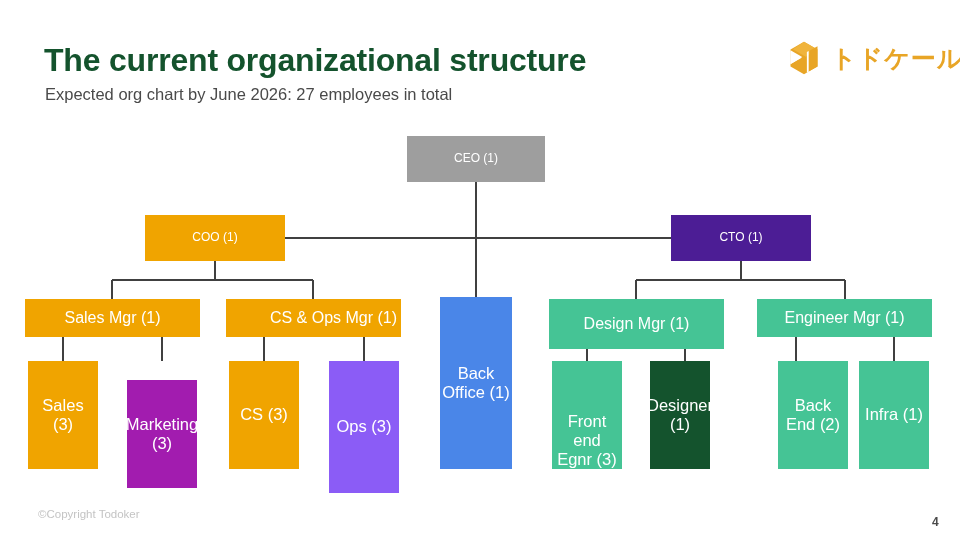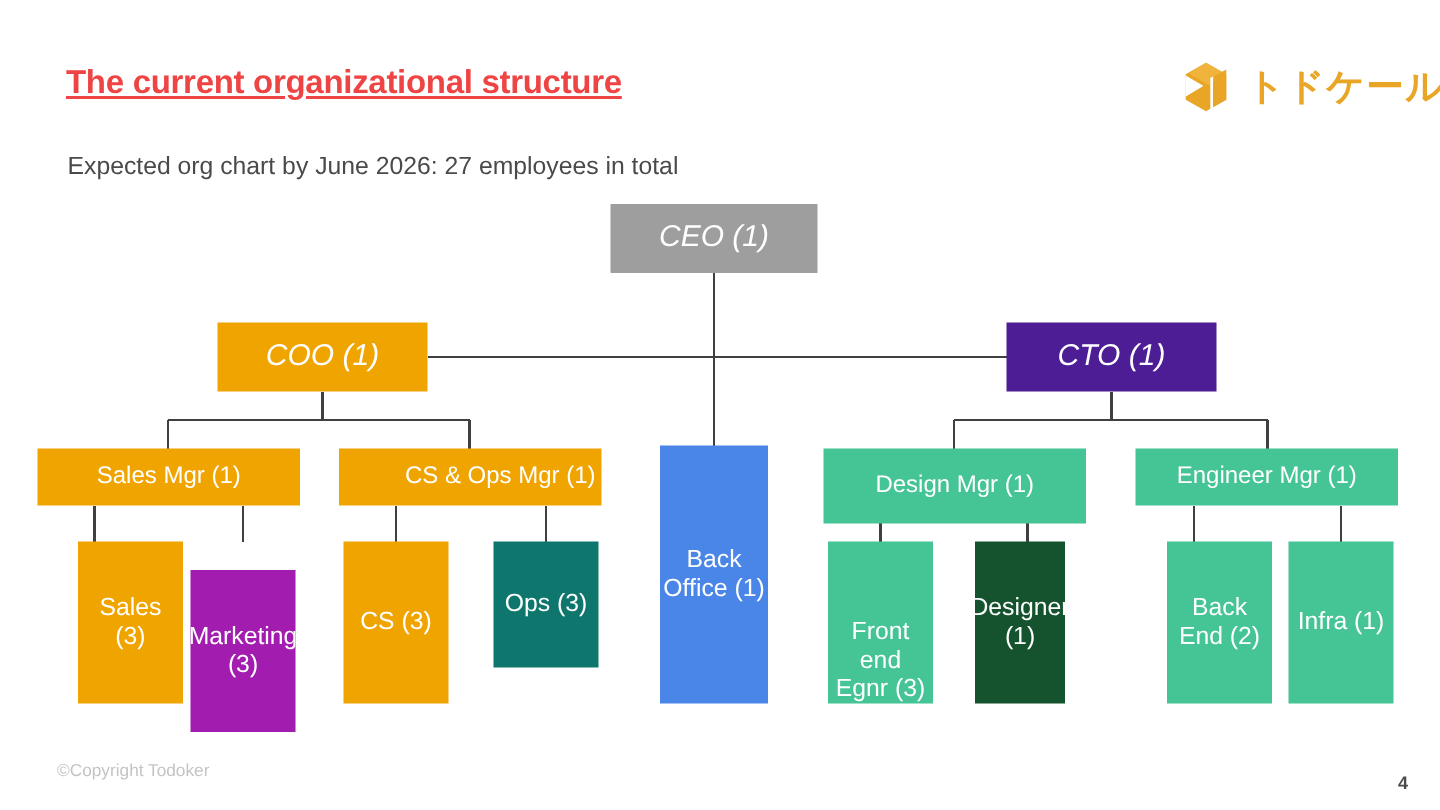--- a/index.html
+++ b/index.html
@@ -19,35 +19,33 @@
     inset: 0;
     width: 960px;
     height: 540px;
   }
 
   
   .title {
     position: absolute;
     left: 44px;
     top: 42px;
-    font-size: 22px;
+    font-size: 32px;
     font-weight: bold;
-    color: #ef4444;
+    color: #14532d;
     letter-spacing: -0.2px;
     white-space: nowrap;
-    text-decoration: underline;
   }
   .subtitle {
     position: absolute;
     left: 45px;
     top: 85px;
     font-size: 16.5px;
     color: #4a4a4a;
     white-space: nowrap;
-    margin-top: 17px;
   }
 
   
   .logo {
     position: absolute;
     left: 786px;
     top: 40px;
     display: flex;
     align-items: center;
     gap: 9px;
@@ -92,21 +90,21 @@
     text-align: center;
     color: #ffffff;
     line-height: 1.16;
     overflow: hidden;
   }
   .node-label {
     display: block;
     padding: 0 2px;
   }
 
-  .lvl-exec   { font-size: 20px; font-style: italic; }
+  .lvl-exec   { font-size: 12px; }
   .lvl-mgr    { font-size: 16px; }
   .lvl-leaf   { font-size: 16.5px; }
   .lvl-tall   { font-size: 16.5px; }
 
   
   .copyright {
     position: absolute;
     left: 38px;
     top: 508px;
     font-size: 11.5px;
@@ -199,30 +197,30 @@
     <div class="node lvl-mgr" style="left:226px; top:299px; width:175px; height:38px; background:#F0A400;padding-left:40px;">
       <span class="node-label">CS &amp; Ops Mgr (1)</span>
     </div>
     <div class="node lvl-mgr" style="left:549px; top:299px; width:175px; height:50px; background:#45C495;">
       <span class="node-label">Design Mgr (1)</span>
     </div>
     <div class="node lvl-mgr" style="left:757px; top:299px; width:175px; height:38px; background:#45C495;">
       <span class="node-label">Engineer Mgr (1)</span>
     </div>
 
-    <div class="node lvl-leaf" style="left:28px; top:361px; width:70px; height:108px; background:#F0A400;margin-left:24px;">
+    <div class="node lvl-leaf" style="left:28px; top:361px; width:70px; height:108px; background:#F0A400;">
       <span class="node-label">Sales (3)</span>
     </div>
     <div class="node lvl-leaf" style="left:127px; top:361px; width:70px; height:108px; background:#a21caf;margin-top:19px;">
       <span class="node-label">Marketing (3)</span>
     </div>
     <div class="node lvl-leaf" style="left:229px; top:361px; width:70px; height:108px; background:#F0A400;">
       <span class="node-label">CS (3)</span>
     </div>
-    <div class="node lvl-leaf" style="left:329px; top:361px; width:70px; height:84px; background:#0f766e;">
+    <div class="node lvl-leaf" style="left:329px; top:361px; width:70px; height:132px; background:#8b5cf6;">
       <span class="node-label">Ops (3)</span>
     </div>
 
     <div class="node lvl-leaf" style="left:552px; top:361px; width:70px; height:108px; background:#45C495;align-items:flex-end;">
       <span class="node-label">Front end Egnr (3)</span>
     </div>
     <div class="node lvl-leaf" style="left:650px; top:361px; width:60px; height:108px; background:#14532d;">
       <span class="node-label">Designer (1)</span>
     </div>
     <div class="node lvl-leaf" style="left:761px; top:361px; width:70px; height:108px; background:#45C495;margin-left:17px;">

